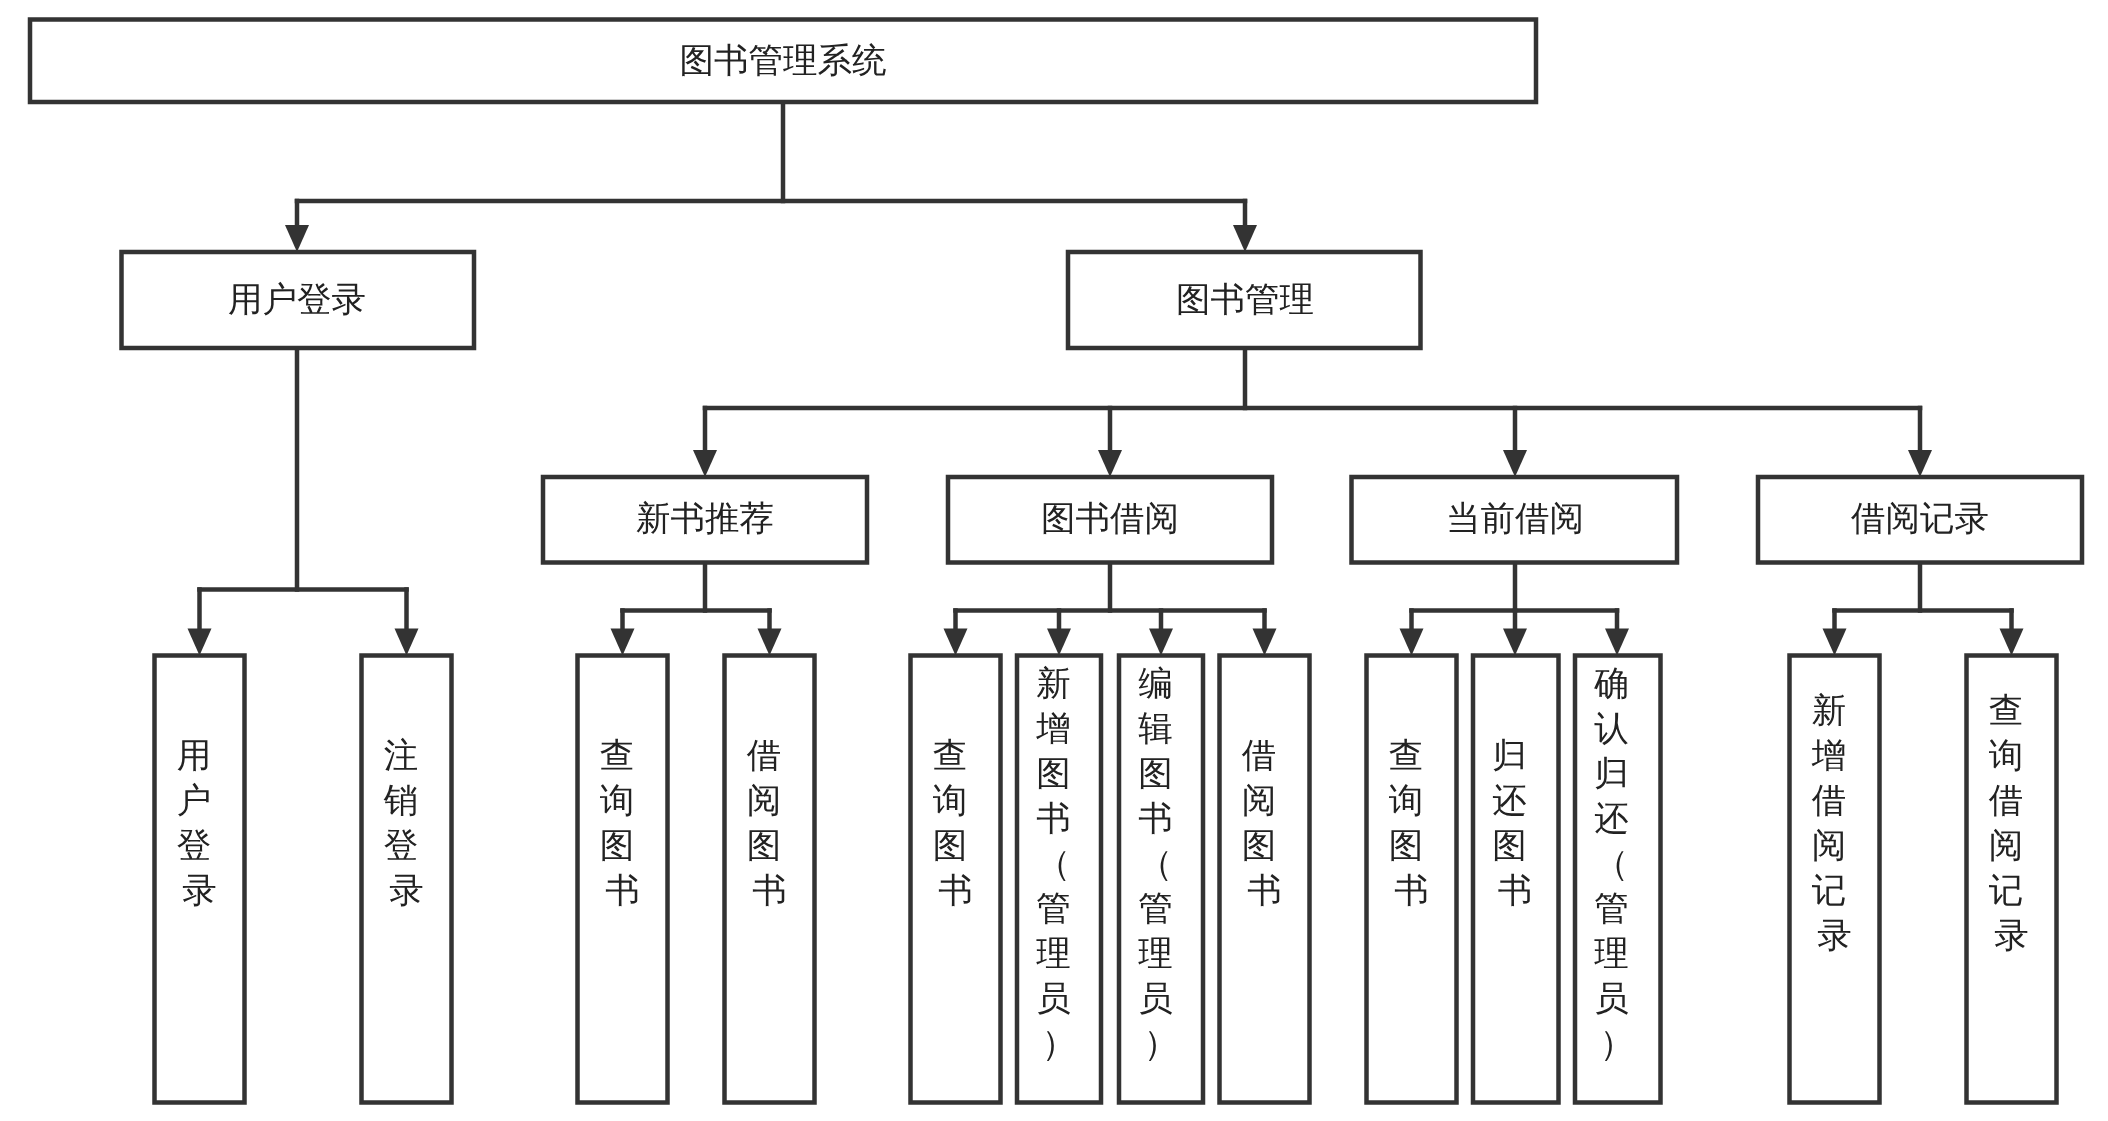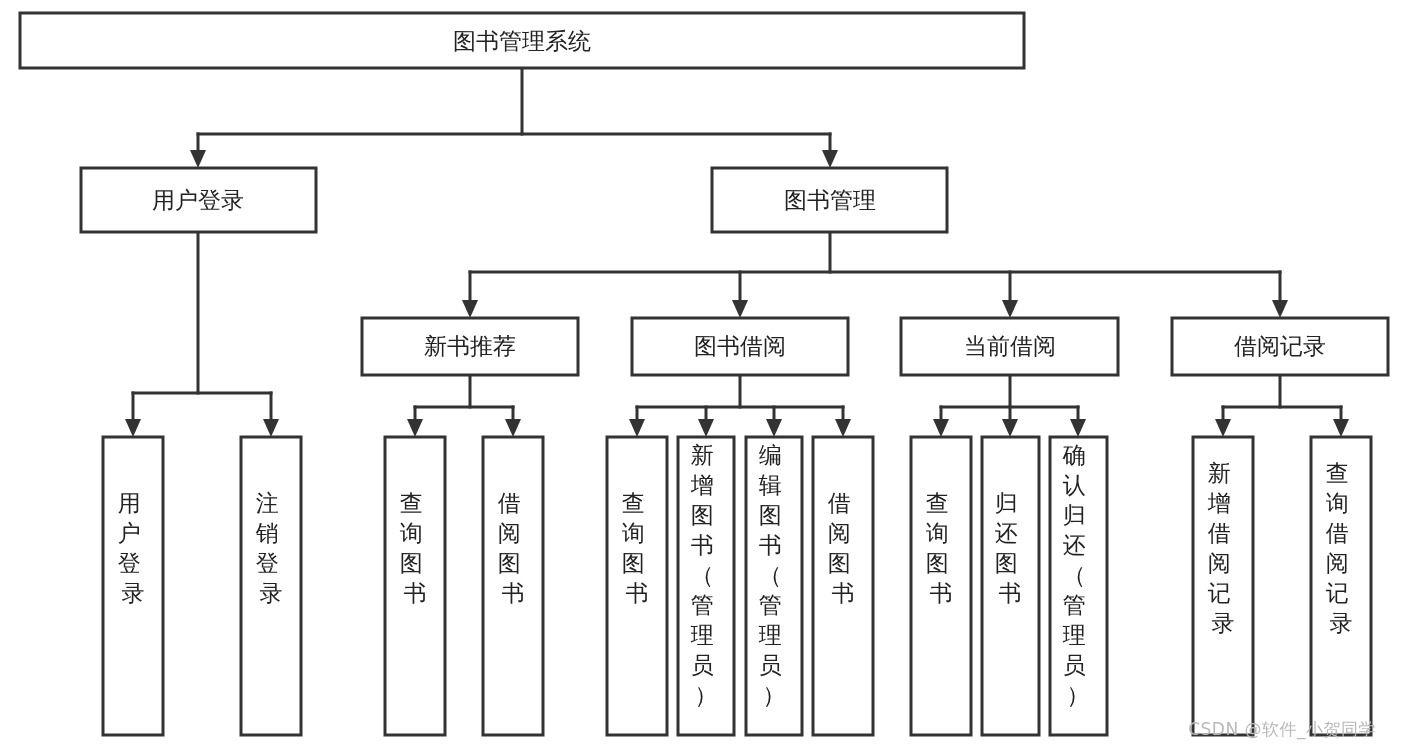--- a/index.html
+++ b/index.html
@@ -301,14 +301,13 @@
       <tspan x="1341" dy="30">询</tspan>
       <tspan x="1341" dy="30">借</tspan>
       <tspan x="1341" dy="30">阅</tspan>
       <tspan x="1341" dy="30">记</tspan>
       <tspan x="1341" dy="30">录</tspan>
     </text>
   </g>
 
 </svg>
 
-<div class="watermark">CSDN @软件_小贺同学</div>
 </div>
 
 </body></html>

